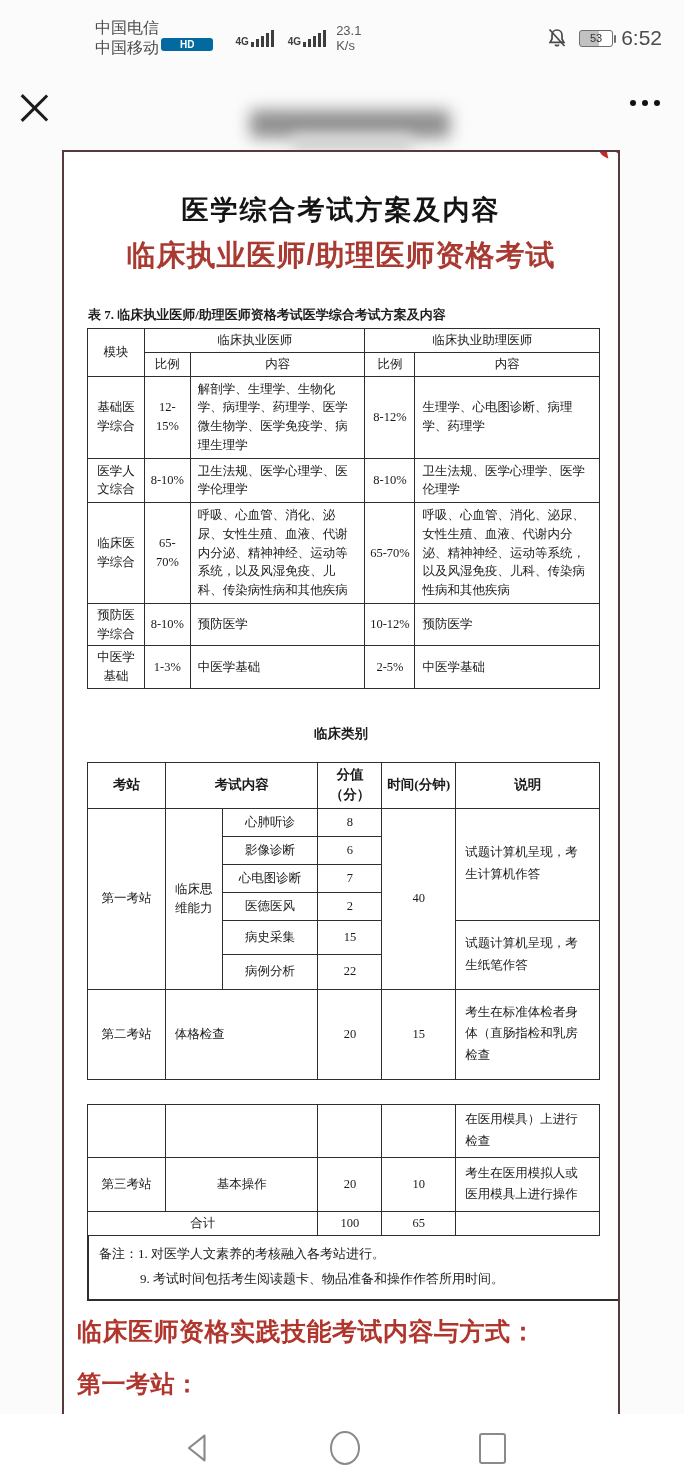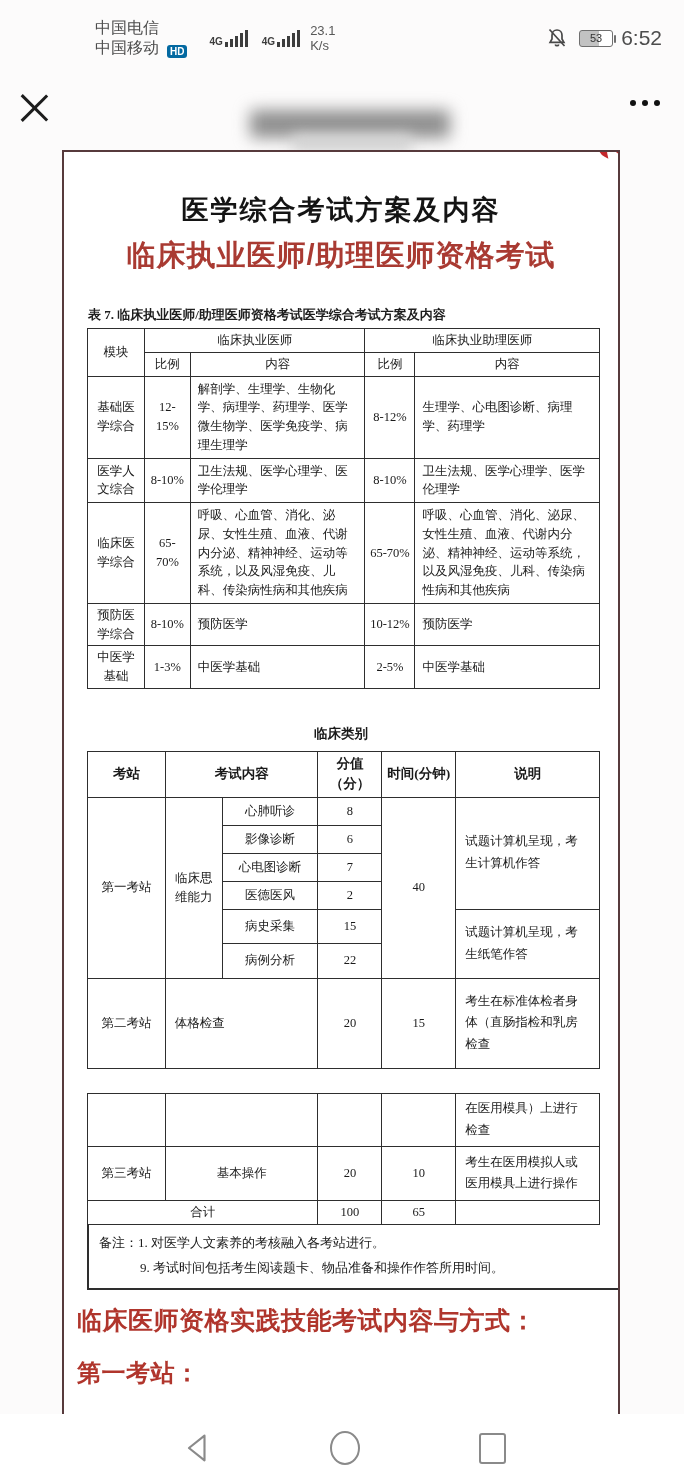--- a/index.html
+++ b/index.html
@@ -6,23 +6,23 @@
   html,body { background:#e9e9e9; }
   .screen{
     position:relative; width:684px; height:1482px; margin:0 auto;
     background:#fcfbfb; overflow:hidden;
     font-family:"Liberation Sans", sans-serif; color:#222;
   }
   
   .status-bar{ position:absolute; top:6px; left:0; right:0; height:64px;
     display:flex; align-items:center; }
   .carrier-block{ margin-left:95px; font-size:16px; color:#4c4c4c; line-height:20px; }
-  .carrier-line2{ display:flex; align-items:flex-end; gap:8px; }
+  .carrier-line2{ display:flex; align-items:flex-start; gap:2px; }
   .hd-badge{ background:#0369a1; color:#fff; font-size:10px; font-weight:bold;
-    border-radius:3px; padding:1px 3px; line-height:11px; }
+    border-radius:3px; padding:1px 19px; line-height:11px; }
   .signals{ display:flex; align-items:flex-end; gap:14px; margin-left:22px; }
   .signal{ display:flex; align-items:flex-end; }
   .sig-label{ font-size:10px; font-weight:bold; color:#3d3d3d; margin-right:2px; line-height:10px; }
   .bars{ display:flex; align-items:flex-end; gap:2px; }
   .bars i{ display:block; width:3px; background:#3d3d3d; }
   .speed{ margin-left:10px; font-size:13px; color:#585858; line-height:15px; }
   .sb-spacer{ flex:1; }
   .bell{ width:24px; height:24px; margin-right:10px; }
   .battery{ position:relative; width:34px; height:17px; border:1.5px solid #6f6f6f;
     border-radius:3px; display:flex; align-items:center; justify-content:center;
@@ -59,21 +59,21 @@
     font-family:"Liberation Serif", serif; color:#1a1a1a; }
   td,th{ border:1px solid #2e2e2e; text-align:center; vertical-align:middle;
     font-weight:normal; padding:2px 3px; font-size:12.5px; line-height:1.5; }
   .t1 .c-content{ text-align:left; padding:3px 7px; }
   .t2{ font-size:13px; }
   .t2 th{ font-weight:bold; height:46px; font-size:13.5px; }
   .t2 td{ height:28px; }
   .t2 .c-note{ text-align:left; padding:12px 9px; line-height:1.75; }
   .t2 .c-left{ text-align:left; padding-left:9px; }
   .t2-title{ text-align:center; font-family:"Liberation Serif", serif; font-weight:bold;
-    font-size:13.5px; margin-top:36px; margin-bottom:8px; color:#1a1a1a; }
+    font-size:13.5px; margin-top:36px; margin-bottom:19px; color:#1a1a1a; }
   .t3{ margin-top:24px; font-size:13px; }
   .t3 .c-note{ text-align:left; padding:4px 9px; line-height:1.75; }
   .t3 .c-left{ text-align:center; }
   .remarks{ margin-left:23px; width:557px; border:2px solid #2e2e2e; border-top:none;
     font-family:"Liberation Serif", serif; font-size:13px; color:#1a1a1a;
     padding:6px 23px 8px 10px; line-height:1.9; }
   .remarks .r2{ padding-left:41px; }
   .sections{ margin:10px 13px 0 13px; font-size:24px; letter-spacing:0.5px; }
   .red-heading{ color:#b0352c; font-weight:600; font-size:25px; margin:14px 0 4px; }
   .station-title{ color:#b0352c; font-weight:600; margin:20px 0 6px; }

